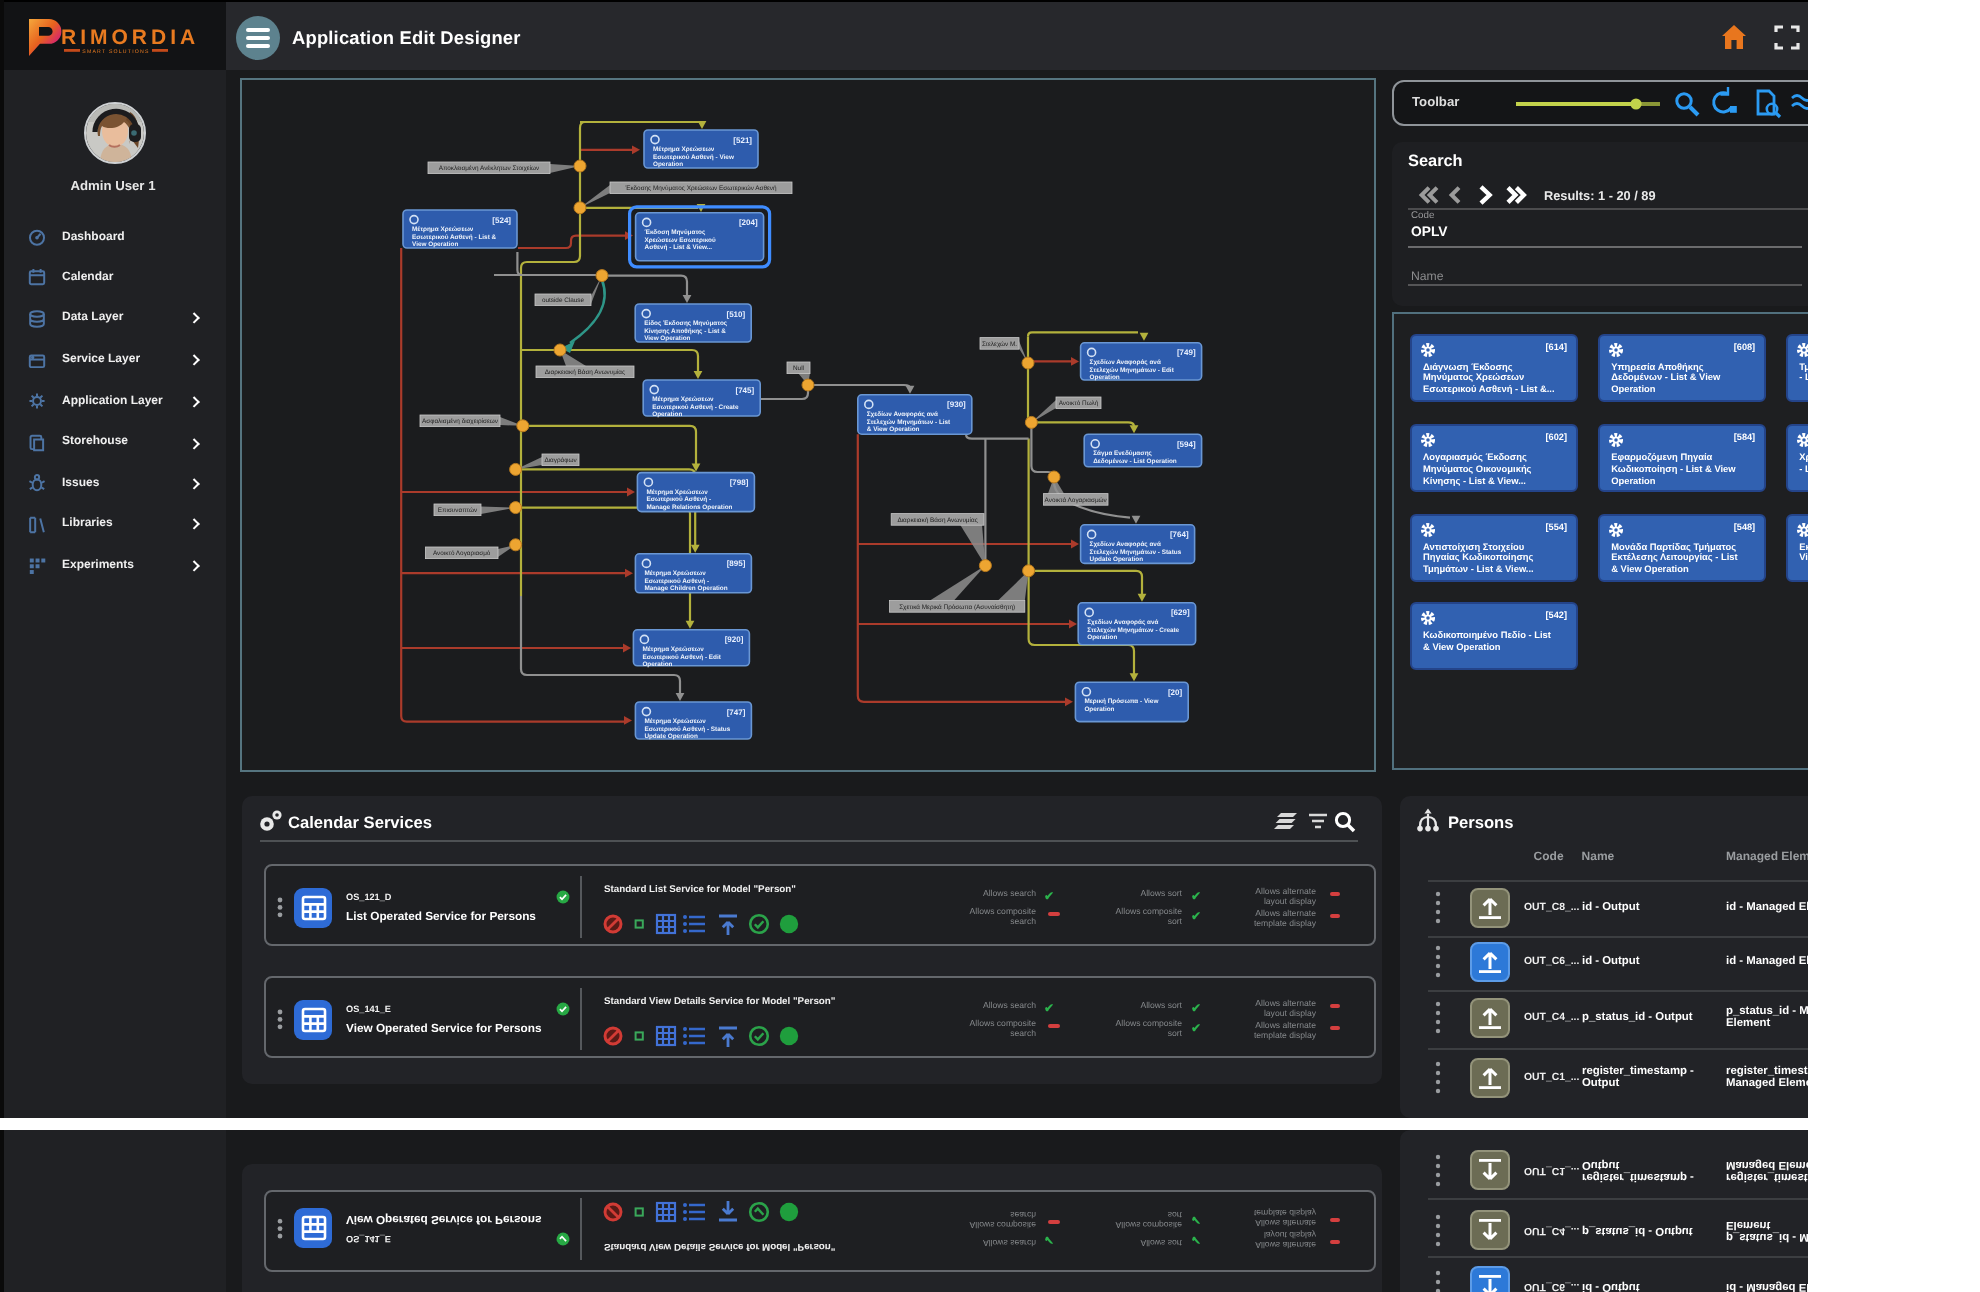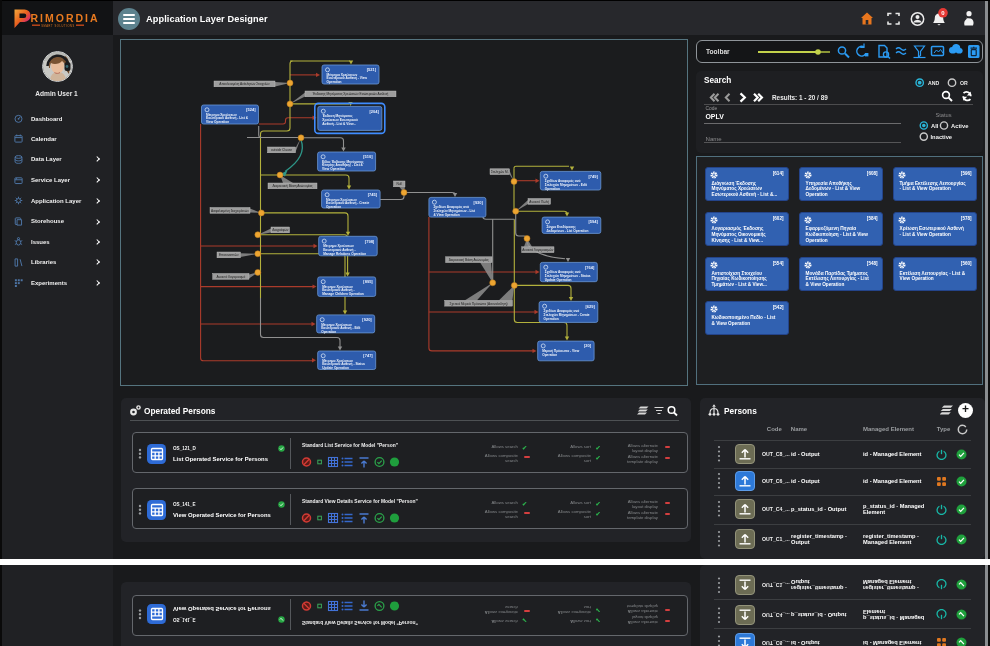--- a/index.html
+++ b/index.html
@@ -1,17 +1,17 @@
 <!DOCTYPE html>
 <html><head>
 <meta charset="utf-8">
 <style>
 *{margin:0;padding:0;box-sizing:border-box}
 html,body{width:990px;height:646px;background:#fff;overflow:hidden;font-family:"Liberation Sans",sans-serif}
-#app{position:relative;width:990px;height:559px;background:#191a1c;overflow:hidden;-webkit-box-reflect:below 6px}
+#app{position:relative;width:904px;height:559px;background:#191a1c;overflow:hidden;-webkit-box-reflect:below 6px}
 .abs{position:absolute}
 
 #topbar{position:absolute;left:0;top:0;width:990px;height:35px;background:#27282c}
 #logoarea{position:absolute;left:0;top:0;width:113px;height:35px;background:#121315}
 #topline{position:absolute;left:0;top:0;width:990px;height:1px;background:#000;z-index:9}
 #burger{position:absolute;left:118px;top:8px;width:22px;height:22px;border-radius:50%;background:#5d828e}
 #burger i{position:absolute;left:5px;width:12px;height:1.6px;background:#fff;border-radius:1px}
 #title{position:absolute;left:146px;top:13.5px;color:#fff;font-size:9.2px;font-weight:bold;letter-spacing:.1px}
 
 #sidebar{position:absolute;left:0;top:35px;width:113px;height:524px;background:#202124}
@@ -634,21 +634,21 @@
   </div>
   <div id="opsvc">
     <svg class="abs" style="left:8px;top:6px" width="13" height="13" viewBox="0 0 13 13">
         <g fill="#e8e8e8">
           <circle cx="4.5" cy="8" r="3.4"></circle>
           <circle cx="9.5" cy="3.5" r="2.3"></circle>
         </g>
         <circle cx="4.5" cy="8" r="1.3" fill="#222327"></circle>
         <circle cx="9.5" cy="3.5" r=".9" fill="#222327"></circle>
       </svg>
-    <div class="ph" style="left:23px">Operated Persons</div>
+    <div class="ph" style="left:23px">Calendar Services</div>
     <svg class="abs" style="left:516px;top:7px" width="42" height="12" viewBox="0 0 42 12">
       <g fill="#d8d8d8">
           <path d="M3.5 1.5 h8 l-2 2 h-8 Z M2.8 4.5 h8 l-2 2 h-8 Z M2 7.5 h8 l-2 2 h-8 Z"></path>
         </g>
       <g stroke="#d8d8d8" stroke-width="1.2" fill="none">
           <path d="M17.5 2.5 h9 M19 5.5 h6 M20.5 8.5 h3"></path>
         </g>
       <circle cx="34.5" cy="5" r="3.3" fill="none" stroke="#fff" stroke-width="1.5"></circle>
         <path d="M37 7.5 L40 10.5" stroke="#fff" stroke-width="1.8"></path>
     </svg>
@@ -920,19 +920,19 @@
       <svg class="abs" style="left:256px;top:135.7px" width="11" height="11" viewBox="0 0 11 11">
         <circle cx="5.5" cy="5.5" r="5" fill="#1fa03c"></circle>
         <path d="M3 5.6 l1.7 1.8 l3.2-3.5" stroke="#fff" stroke-width="1.3" fill="none"></path>
       </svg>
   </div>
   <div id="burger">
       <i style="top:6px"></i>
       <i style="top:10px"></i>
       <i style="top:14px"></i>
     </div>
-  <div id="title">Application Layer Designer</div>
+  <div id="title">Application Edit Designer</div>
   <div id="rstrip">
       <b></b>
     </div>
   <div id="topline"></div>
   <div id="leftline"></div>
 </div>
 
 </body></html>

